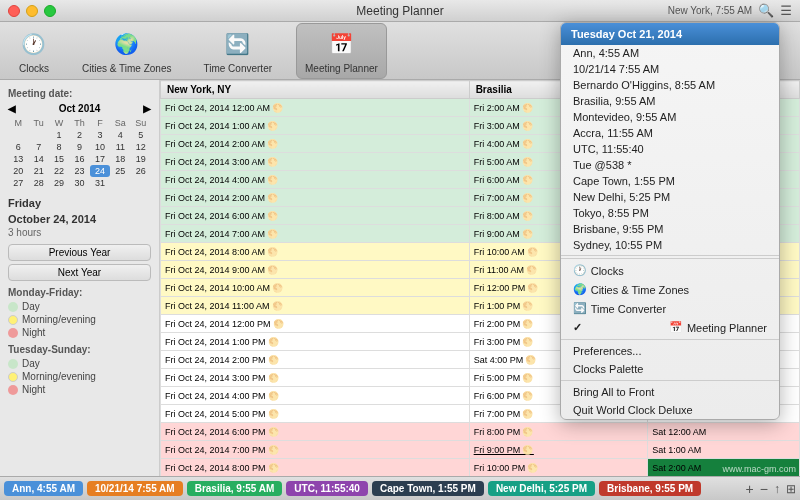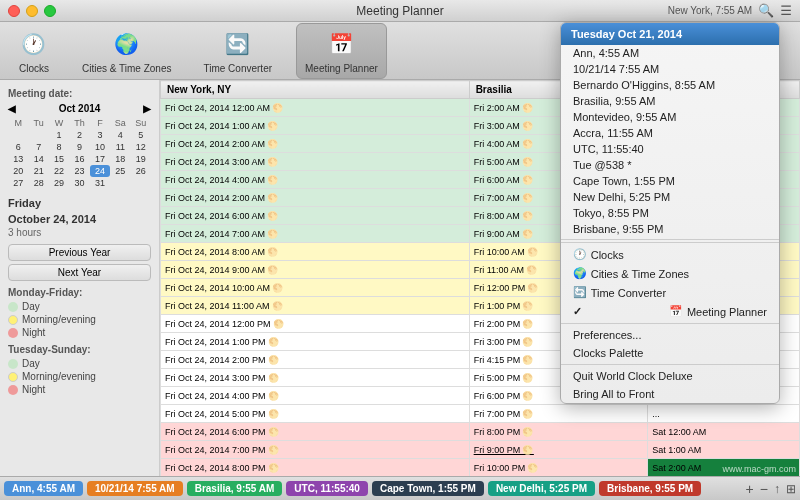--- a/index.html
+++ b/index.html
@@ -536,21 +536,21 @@
             <td style="background: rgb(255, 255, 255);">Fri 2:00 PM 🌕</td>
             <td style="background: rgb(255, 255, 255);">...</td>
           </tr>
           <tr style="background: rgb(255, 255, 255);">
             <td style="background: rgb(255, 255, 255);">Fri Oct 24, 2014 1:00 PM 🌕</td>
             <td style="background: rgb(255, 255, 255);">Fri 3:00 PM 🌕</td>
             <td style="background: rgb(255, 255, 255);">...</td>
           </tr>
           <tr style="background: rgb(255, 255, 255);">
             <td style="background: rgb(255, 255, 255);">Fri Oct 24, 2014 2:00 PM 🌕</td>
-            <td style="background: rgb(255, 255, 255);">Fri 4:15 PM 🌕</td>
+            <td style="background: rgb(255, 255, 255);">Sat 4:00 PM 🌕</td>
             <td style="background: rgb(255, 255, 255);">...</td>
           </tr>
           <tr style="background: rgb(255, 255, 255);">
             <td style="background: rgb(255, 255, 255);">Fri Oct 24, 2014 3:00 PM 🌕</td>
             <td style="background: rgb(255, 255, 255);">Fri 5:00 PM 🌕</td>
             <td style="background: rgb(255, 255, 255);">...</td>
           </tr>
           <tr style="background: rgb(255, 255, 255);">
             <td style="background: rgb(255, 255, 255);">Fri Oct 24, 2014 4:00 PM 🌕</td>
             <td style="background: rgb(255, 255, 255);">Fri 6:00 PM 🌕</td>
@@ -608,20 +608,21 @@
     <div class="city-time-item">Bernardo O'Higgins, 8:55 AM</div>
     <div class="city-time-item">Brasilia, 9:55 AM</div>
     <div class="city-time-item">Montevideo, 9:55 AM</div>
     <div class="city-time-item">Accra, 11:55 AM</div>
     <div class="city-time-item">UTC, 11:55:40</div>
     <div class="city-time-item">Tue @538 *</div>
     <div class="city-time-item">Cape Town, 1:55 PM</div>
     <div class="city-time-item">New Delhi, 5:25 PM</div>
     <div class="city-time-item">Tokyo, 8:55 PM</div>
     <div class="city-time-item">Brisbane, 9:55 PM</div>
+    <div class="city-time-item">Sydney, 10:55 PM</div>
 
     <div class="dropdown-separator"></div>
     <div class="dropdown-separator"></div>
 
     <div class="dropdown-item">
       <div class="dropdown-item-left">
         <span>🕐</span>
         <span>Clocks</span>
       </div>
     </div>
@@ -646,19 +647,19 @@
 
     <div class="dropdown-separator"></div>
     <div class="dropdown-item">
       <span>Preferences...</span>
     </div>
     <div class="dropdown-item">
       <span>Clocks Palette</span>
     </div>
     <div class="dropdown-separator"></div>
     <div class="dropdown-item">
+      <span>Bring All to Front</span>
+    </div>
+    <div class="dropdown-item">
       <span>Quit World Clock Deluxe</span>
     </div>
-    <div class="dropdown-item">
-      <span>Bring All to Front</span>
-    </div>
   </div>
 </div>
 
 </body></html>

